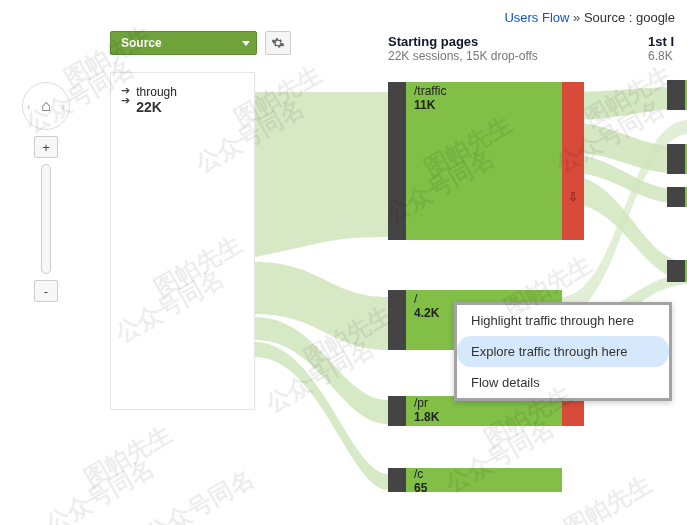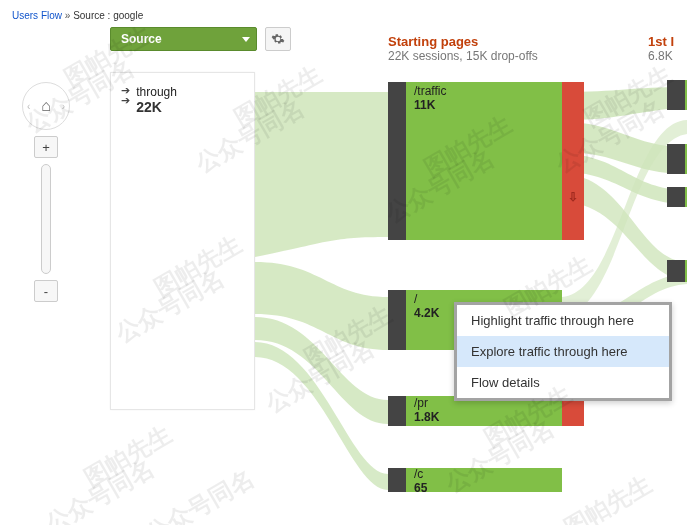--- a/index.html
+++ b/index.html
@@ -1,19 +1,19 @@
 <!DOCTYPE html>
 <html><head>
 <meta charset="utf-8">
 <style>
   * { box-sizing: border-box; margin: 0; padding: 0; }
   body { font-family: Arial, Helvetica, sans-serif; font-size: 13px; color: #333; background: #fff; width: 687px; height: 525px; overflow: hidden; position: relative; }
   .watermark { position: absolute; inset: 0; z-index: 999; pointer-events: none; }
   .wm { position: absolute; color: rgba(0,0,0,0.07); font-size: 24px; font-weight: bold; transform: rotate(-30deg); white-space: nowrap; }
-  .breadcrumb { padding: 10px 12px 4px; font-size: 10px; }
+  .breadcrumb { padding: 10px 12px 4px; font-size: 13px; text-align: right; }
   .bc-link { color: #1155cc; text-decoration: none; }
   .bc-sep { color: #555; }
   .bc-cur { color: #333; }
   .top-row { display: flex; align-items: center; padding: 2px 12px 0 110px; gap: 8px; }
   .dropdown { background: #6fa23b; color: #fff; border: 1px solid #5a8b2d; border-radius: 2px; height: 24px; display: flex; align-items: center; padding: 0 6px 0 10px; font-size: 12px; font-weight: bold; gap: 80px; }
   .dropdown .caret { width: 0; height: 0; border-left: 4px solid transparent; border-right: 4px solid transparent; border-top: 5px solid #fff; }
   .gear-btn { width: 26px; height: 24px; border: 1px solid #ccc; background: #f5f5f5; border-radius: 2px; display: flex; align-items: center; justify-content: center; }
   .gear-btn svg { width: 14px; height: 14px; fill: #666; }
   .canvas { position: absolute; top: 62px; left: 0; right: 0; bottom: 0; }
 
@@ -25,41 +25,41 @@
   .zoom-btn { width: 24px; height: 22px; border: 1px solid #ccc; background: #f7f7f7; border-radius: 2px; font-size: 13px; color: #444; display: flex; align-items:center; justify-content:center; margin-top:6px;}
   .zoom-track { width: 10px; height: 110px; border: 1px solid #ccc; border-radius: 5px; background: #f7f7f7; margin-top: 6px; }
   
   .source-box { position: absolute; left: 110px; top: 10px; width: 145px; height: 338px; background: #fff; border: 1px solid #e6e6e6; box-shadow: 0 0 2px rgba(0,0,0,0.05); }
   .source-item { display:flex; align-items:flex-start; padding: 12px 10px; gap:6px;}
   .arrows { display:flex; flex-direction:column; color:#444; font-size:11px; line-height:10px;}
   .src-label { font-size: 12px; color:#222; }
   .src-count { font-weight: bold; font-size: 14px; }
 
   .col-head { position: absolute; font-size: 13px; }
-  .col-head .title { font-weight: bold; color: #c2410c; }
+  .col-head .title { font-weight: bold; color: #0f172a; }
   .col-head .sub { color: #777; font-size: 12px; }
   .c1 { left: 388px; top: -28px; }
   .c2 { left: 648px; top: -28px; }
 
   .node { position:absolute; }
   .node .bar { position:absolute; left:0; top:0; width:18px; background:#444; }
   .node .body { position:absolute; left:18px; top:0; background:#81bf47; }
   .node .drop { position:absolute; top:0; width:22px; background:#d84b3a; }
   .node .lbl { position:absolute; left:4px; top: -2px; font-size:12px; color:#222; z-index:3;}
   .node .lbl .p { }
   .node .lbl .n { font-weight:bold; }
   .drop-arrow { position:absolute; color:#a02a1f; font-size:12px; font-weight:bold;}
 
   .mini-node { position:absolute; }
   .mini-node .bar { width:18px; background:#444; position:absolute; left:0; top:0;}
   .mini-node .body { position:absolute; left:18px; top:0; background:#81bf47; }
 
   .ctx-menu { position:absolute; background:#fff; border:3px solid #a3a3a3; box-shadow: 0 2px 6px rgba(0,0,0,0.2); font-size:13px; z-index:50; }
   .ctx-item { padding: 8px 14px; white-space:nowrap; }
-  .ctx-item.sel { background:#d6e8fb; }
+  .ctx-item.sel { background:#d6e8fb;border-radius:14px; }
 
   svg { position:absolute; overflow:visible; }
 </style>
 </head>
 <body>
 
 <div class="breadcrumb">
   <a href="#" class="bc-link">Users Flow</a>
   <span class="bc-sep">»</span>
   <span class="bc-cur">Source : google</span>

